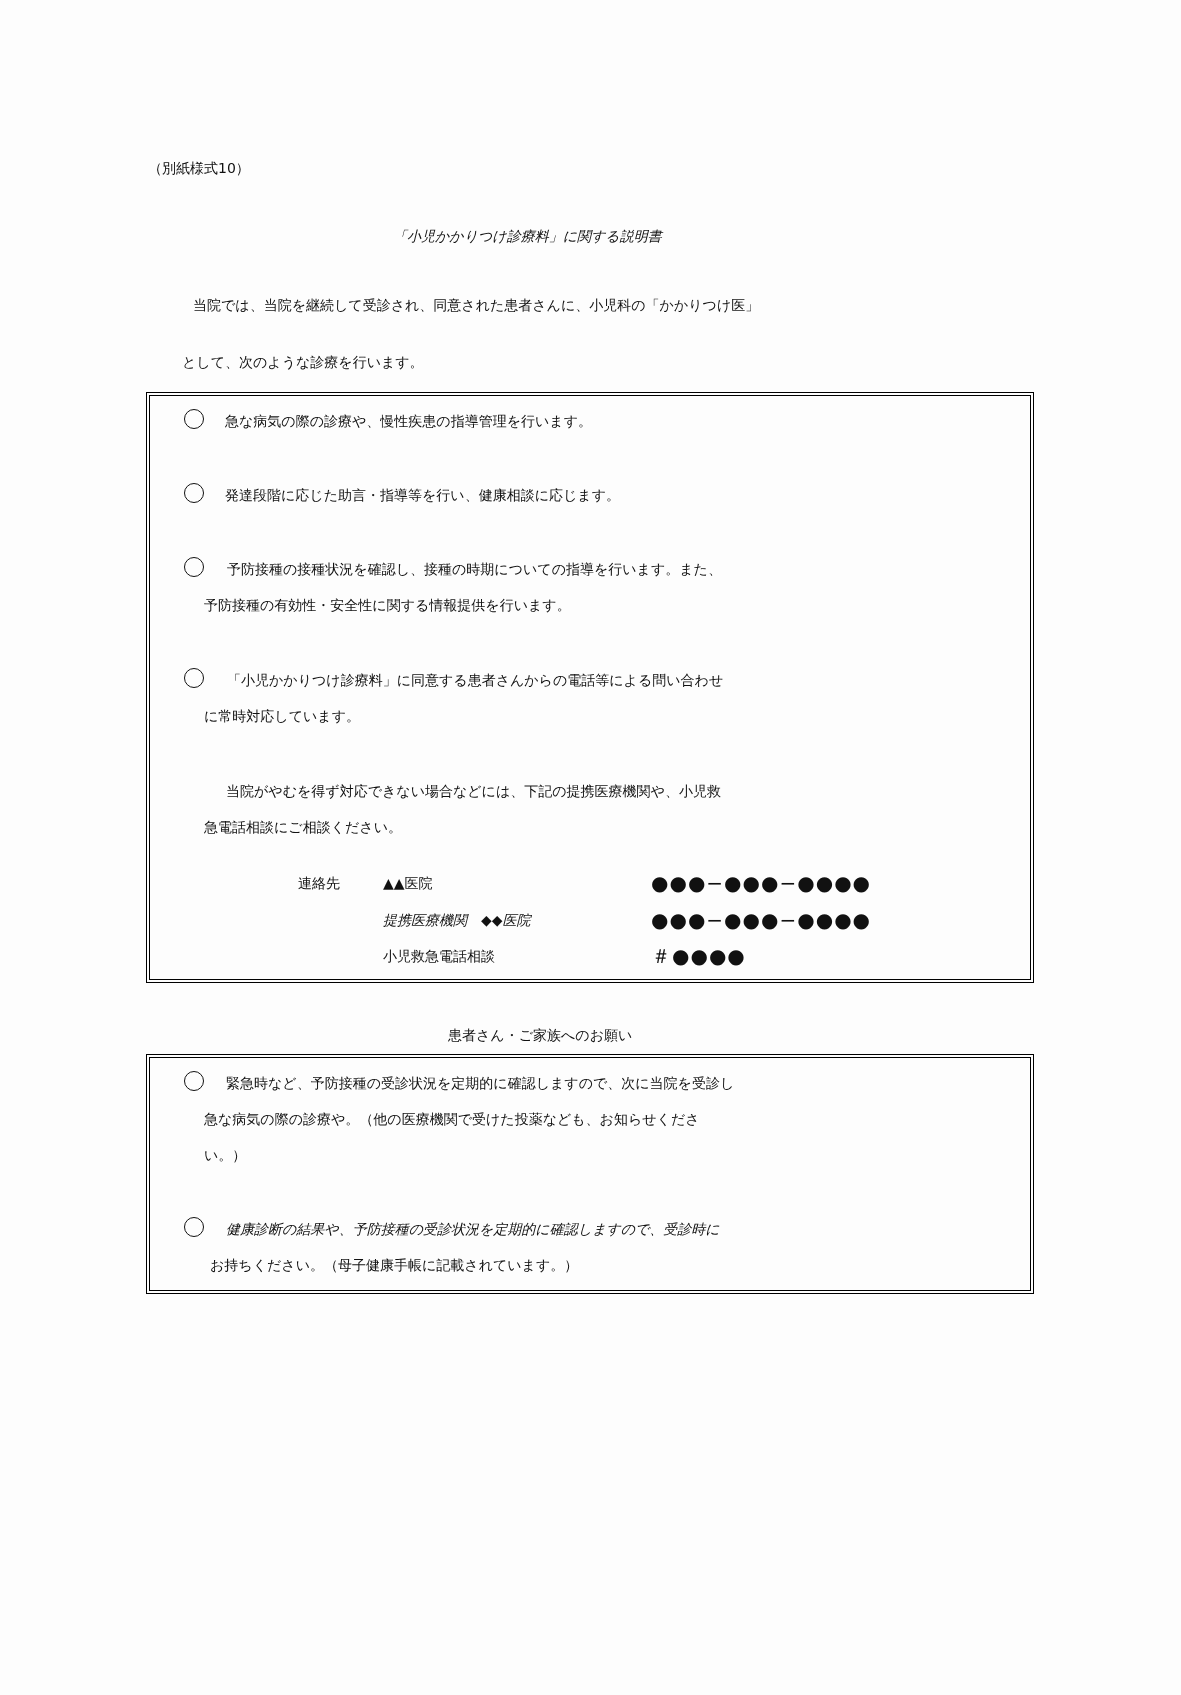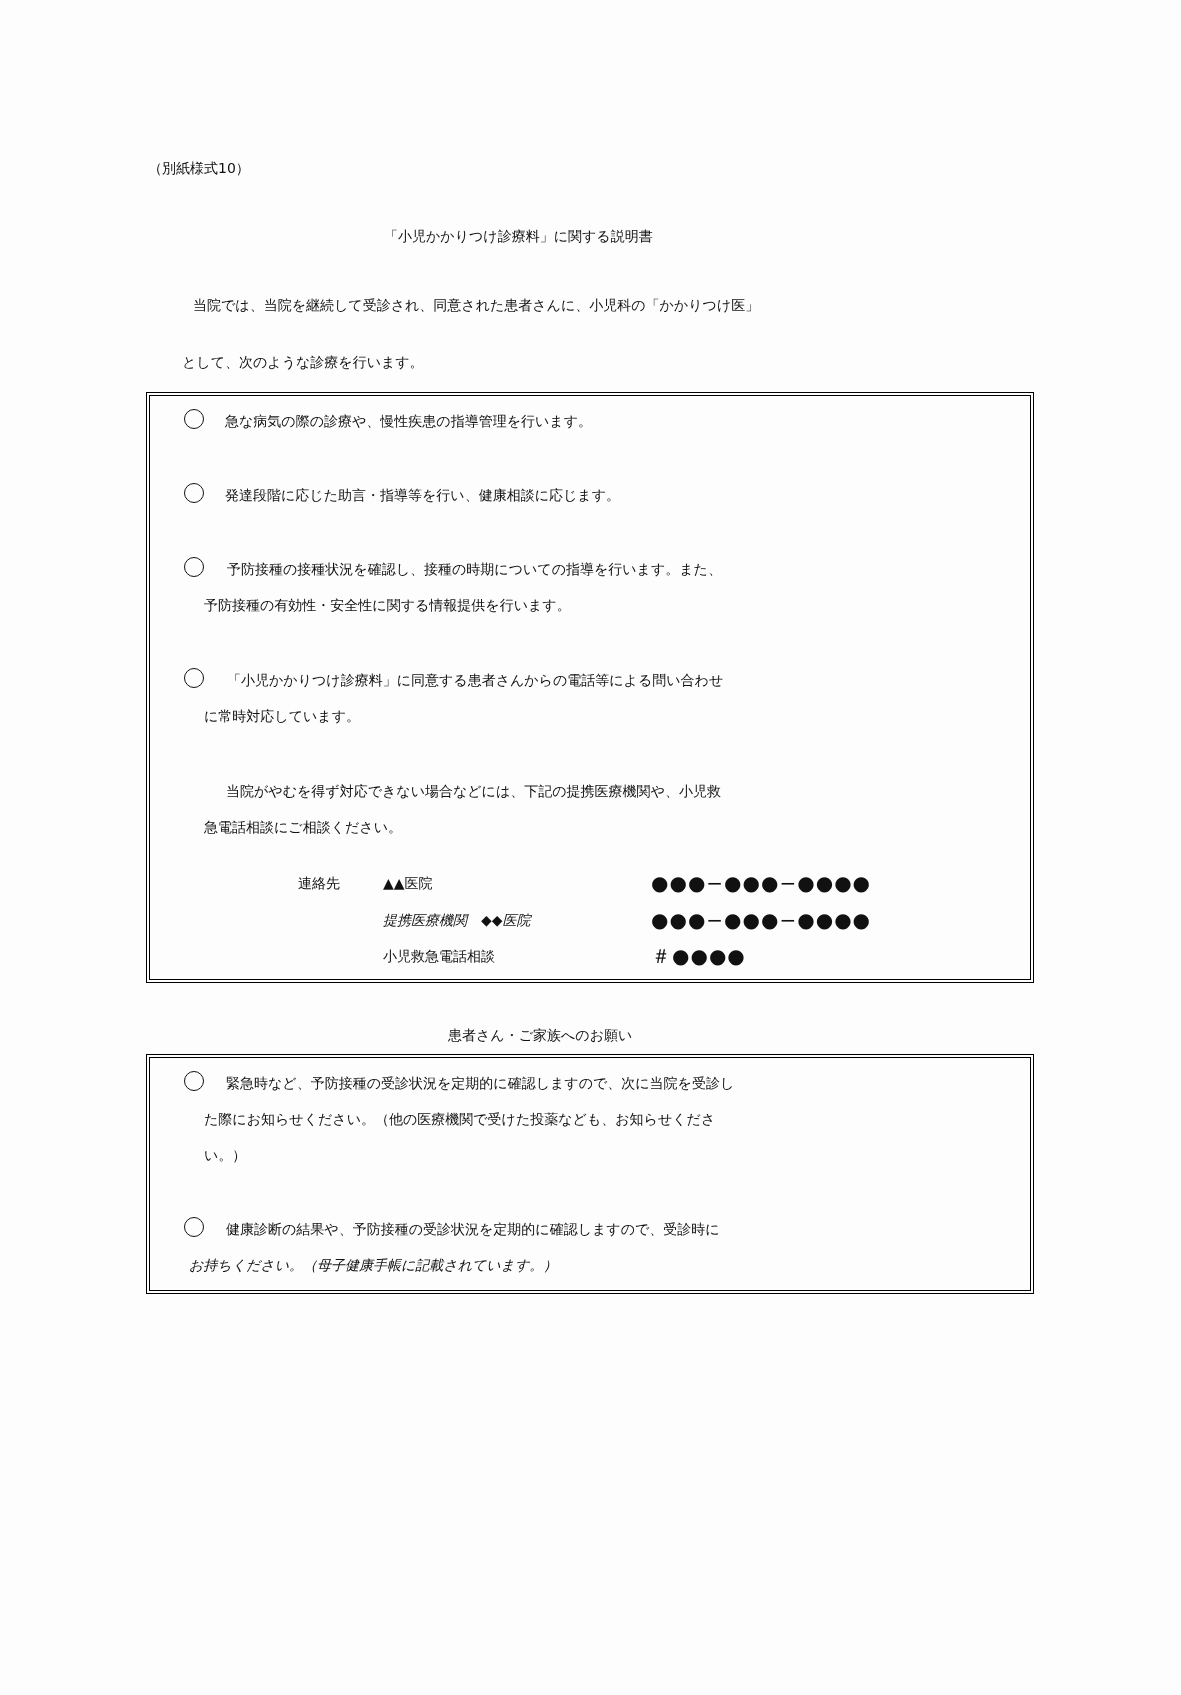--- a/index.html
+++ b/index.html
@@ -9,21 +9,21 @@
   .box { position:absolute; border:4px double #000; box-sizing:border-box; }
   .bullet { display:inline-block; width:20px; height:20px; border:1.5px solid #111; border-radius:50%;
             box-sizing:border-box; vertical-align:-3px; }
   .dots { letter-spacing:1px; font-size:20px; }
 </style>
 </head>
 <body>
 
 <div class="abs" style="left:148px;top:156px;">（別紙様式10）</div>
 
-<div class="abs" style="left:384px;top:224px;">「小児かかりつけ診療料」に関する説明書</div>
+<div class="abs" style="left:393px;top:224px;font-style:italic;">「小児かかりつけ診療料」に関する説明書</div>
 
 <div>
   <div class="abs" style="left:193px;top:293px;">当院では、当院を継続して受診され、同意された患者さんに、小児科の「かかりつけ医」</div>
   <div class="abs" style="left:182px;top:328px;margin-top:22px;">として、次のような診療を行います。</div>
 </div>
 
 <div class="box" style="left:146px;top:392px;width:888px;height:591px;"></div>
 
 <div>
   <span class="abs" style="left:184px;top:409px;"><span class="bullet"></span></span>
@@ -62,20 +62,20 @@
   <div class="abs dots" style="left:651px;top:944px;">＃●●●●</div>
 </div>
 
 <div class="abs" style="left:448px;top:1023px;">患者さん・ご家族へのお願い</div>
 
 <div class="box" style="left:146px;top:1054px;width:888px;height:240px;"></div>
 
 <div>
   <span class="abs" style="left:184px;top:1071px;"><span class="bullet"></span></span>
   <div class="abs" style="left:226px;top:1071px;">緊急時など、予防接種の受診状況を定期的に確認しますので、次に当院を受診し</div>
-  <div class="abs" style="left:204px;top:1107px;">た際にお知らせください。（他の医療機関で受けた投薬なども、お知らせくださ</div>
+  <div class="abs" style="left:204px;top:1107px;">急な病気の際の診療や。（他の医療機関で受けた投薬なども、お知らせくださ</div>
   <div class="abs" style="left:204px;top:1143px;">い。）</div>
 </div>
 <div>
   <span class="abs" style="left:184px;top:1217px;"><span class="bullet"></span></span>
-  <div class="abs" style="left:226px;top:1217px;">健康診断の結果や、予防接種の受診状況を定期的に確認しますので、受診時に</div>
-  <div class="abs" style="left:189px;top:1253px;font-style:italic;">お持ちください。（母子健康手帳に記載されています。）</div>
+  <div class="abs" style="left:226px;top:1217px;font-style:italic;">健康診断の結果や、予防接種の受診状況を定期的に確認しますので、受診時に</div>
+  <div class="abs" style="left:210px;top:1253px;">お持ちください。（母子健康手帳に記載されています。）</div>
 </div>
 
 </body></html>

